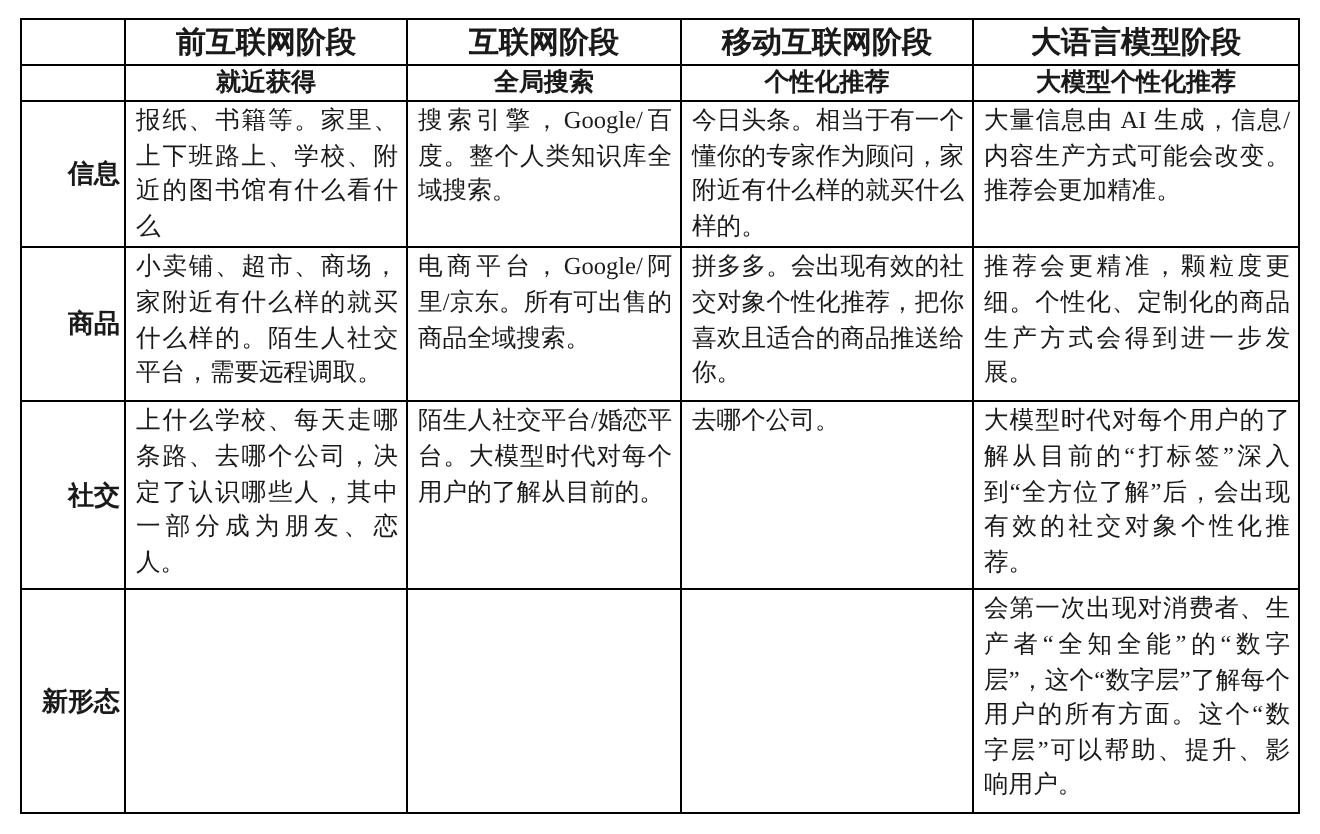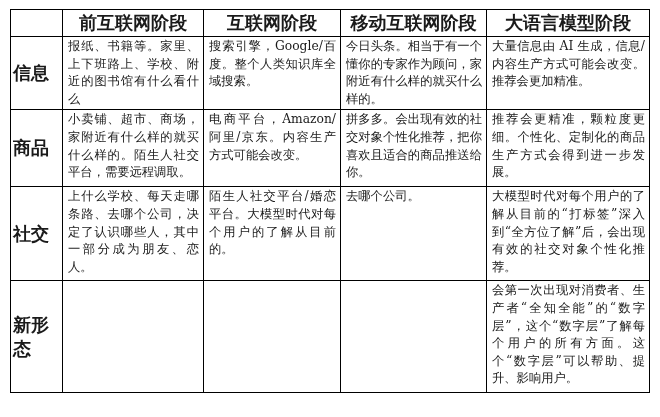--- a/index.html
+++ b/index.html
@@ -36,46 +36,47 @@
   table.era-table th,
   table.era-table td {
     border: 1px solid #000000;
     margin: 0;
     overflow: hidden;
   }
   table.era-table { border: 1.5px solid #000000; }
 
   th.stage-cell {
     height: 20px;
-    font-size: 18px;
+    font-size: 15px;
     font-weight: bold;
     vertical-align: middle;
     padding: 1px 2px;
   }
   th.mode-cell {
     height: 15px;
     font-size: 12.5px;
     font-weight: bold;
     text-align: center;
     vertical-align: middle;
     padding: 0 2px;
   }
   td.row-label {
-    font-size: 18px;
+    font-size: 13px;
     font-weight: bold;
-    text-align: left;
+    text-align: right;
     vertical-align: middle;
     padding: 0 2px;
   }
   td.body-cell {
     font-size: 12.3px;
     line-height: 17.6px;
     text-align: justify;
     vertical-align: top;
     padding: 1px 4px 1px 5px;
+    font-family: Liberation Serif, serif;
   }
   tr.r-info   { height: 71px; }
   tr.r-goods  { height: 77px; }
   tr.r-social { height: 94px; }
   tr.r-new    { height: 112px; }
 </style>
 </head>
 <body>
 
 <div class="page">
@@ -88,31 +89,38 @@
         <col class="c-4">
     </colgroup>
     <tbody>
         <tr>
       <th class="stage-cell"></th>
       <th class="stage-cell">前互联网阶段</th>
       <th class="stage-cell">互联网阶段</th>
       <th class="stage-cell">移动互联网阶段</th>
       <th class="stage-cell">大语言模型阶段</th>
     </tr>
+    <tr>
+      <th class="mode-cell"></th>
+      <th class="mode-cell">就近获得</th>
+      <th class="mode-cell">全局搜索</th>
+      <th class="mode-cell">个性化推荐</th>
+      <th class="mode-cell">大模型个性化推荐</th>
+    </tr>
     <tr class="r-info">
       <td class="row-label">信息</td>
       <td class="body-cell">报纸、书籍等。家里、上下班路上、学校、附近的图书馆有什么看什么</td>
       <td class="body-cell">搜索引擎，Google/百度。整个人类知识库全域搜索。</td>
       <td class="body-cell">今日头条。相当于有一个懂你的专家作为顾问，家附近有什么样的就买什么样的。</td>
       <td class="body-cell">大量信息由 AI 生成，信息/内容生产方式可能会改变。推荐会更加精准。</td>
     </tr>
     <tr class="r-goods">
       <td class="row-label">商品</td>
       <td class="body-cell">小卖铺、超市、商场，家附近有什么样的就买什么样的。陌生人社交平台，需要远程调取。</td>
-      <td class="body-cell">电商平台，Amazon/阿里/京东。内容生产方式可能会改变。</td>
+      <td class="body-cell">电商平台，Google/阿里/京东。所有可出售的商品全域搜索。</td>
       <td class="body-cell">拼多多。会出现有效的社交对象个性化推荐，把你喜欢且适合的商品推送给你。</td>
       <td class="body-cell">推荐会更精准，颗粒度更细。个性化、定制化的商品生产方式会得到进一步发展。</td>
     </tr>
     <tr class="r-social">
       <td class="row-label">社交</td>
       <td class="body-cell">上什么学校、每天走哪条路、去哪个公司，决定了认识哪些人，其中一部分成为朋友、恋人。</td>
       <td class="body-cell">陌生人社交平台/婚恋平台。大模型时代对每个用户的了解从目前的。</td>
       <td class="body-cell">去哪个公司。</td>
       <td class="body-cell">大模型时代对每个用户的了解从目前的“打标签”深入到“全方位了解”后，会出现有效的社交对象个性化推荐。</td>
     </tr>

